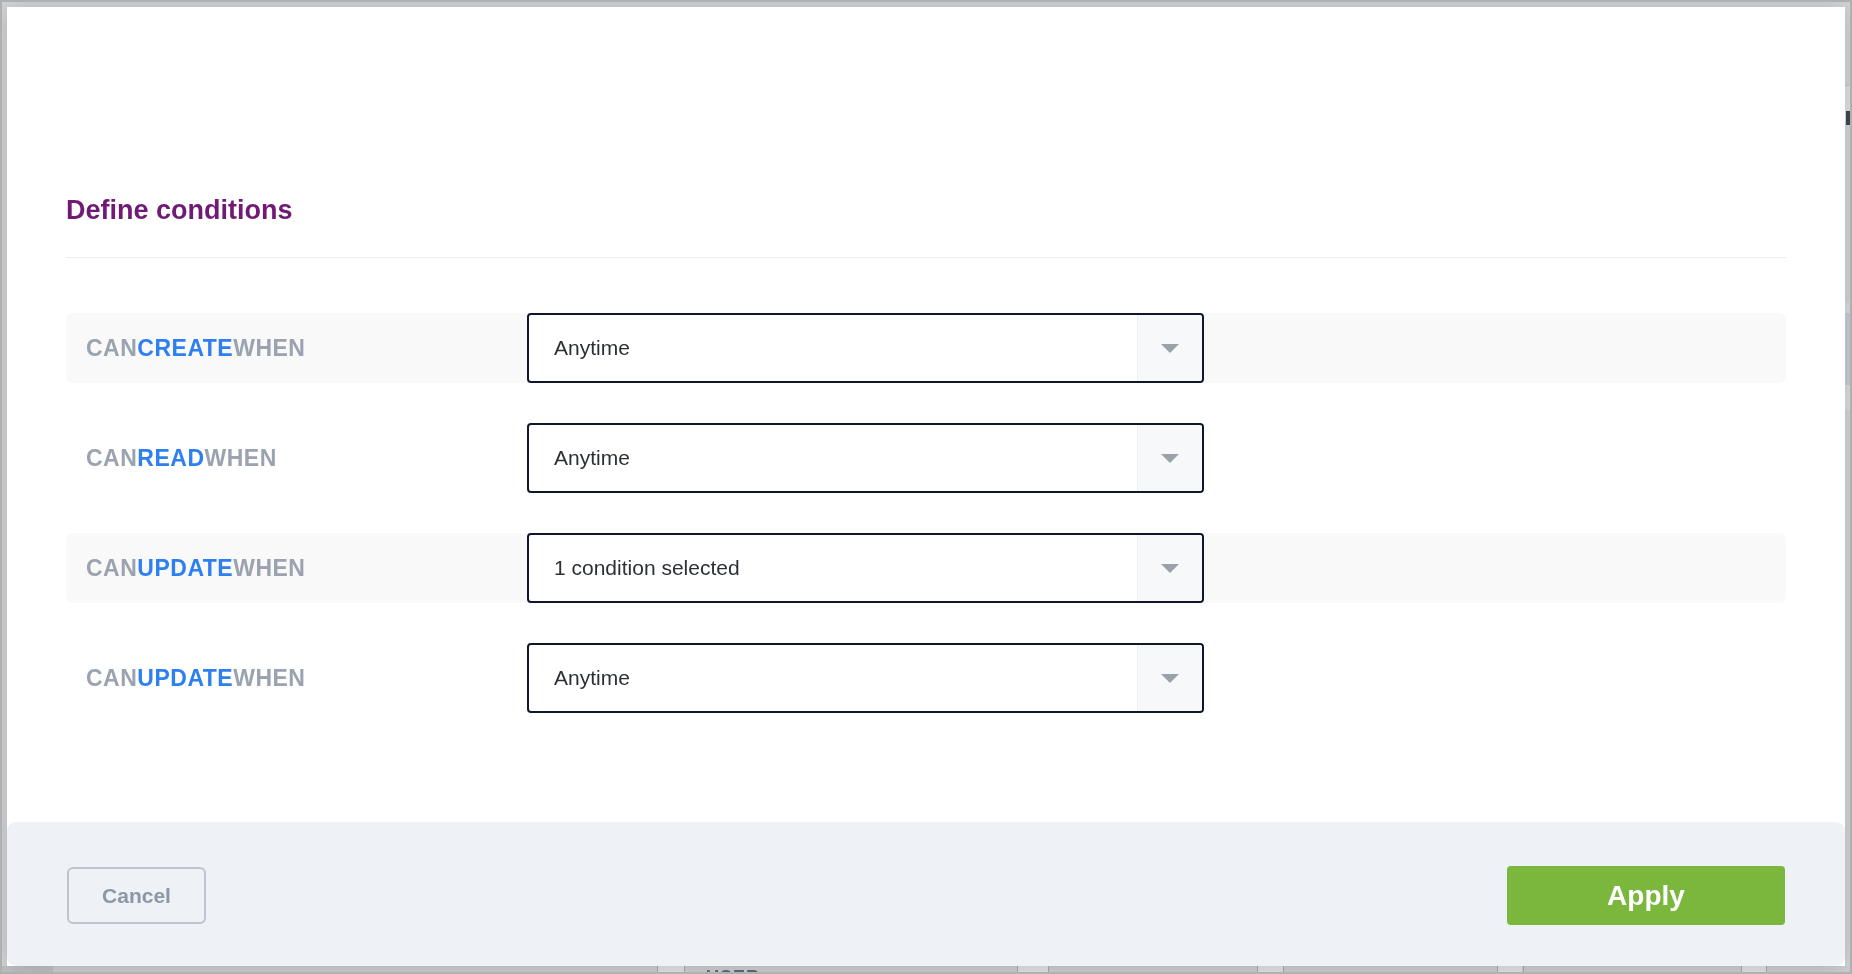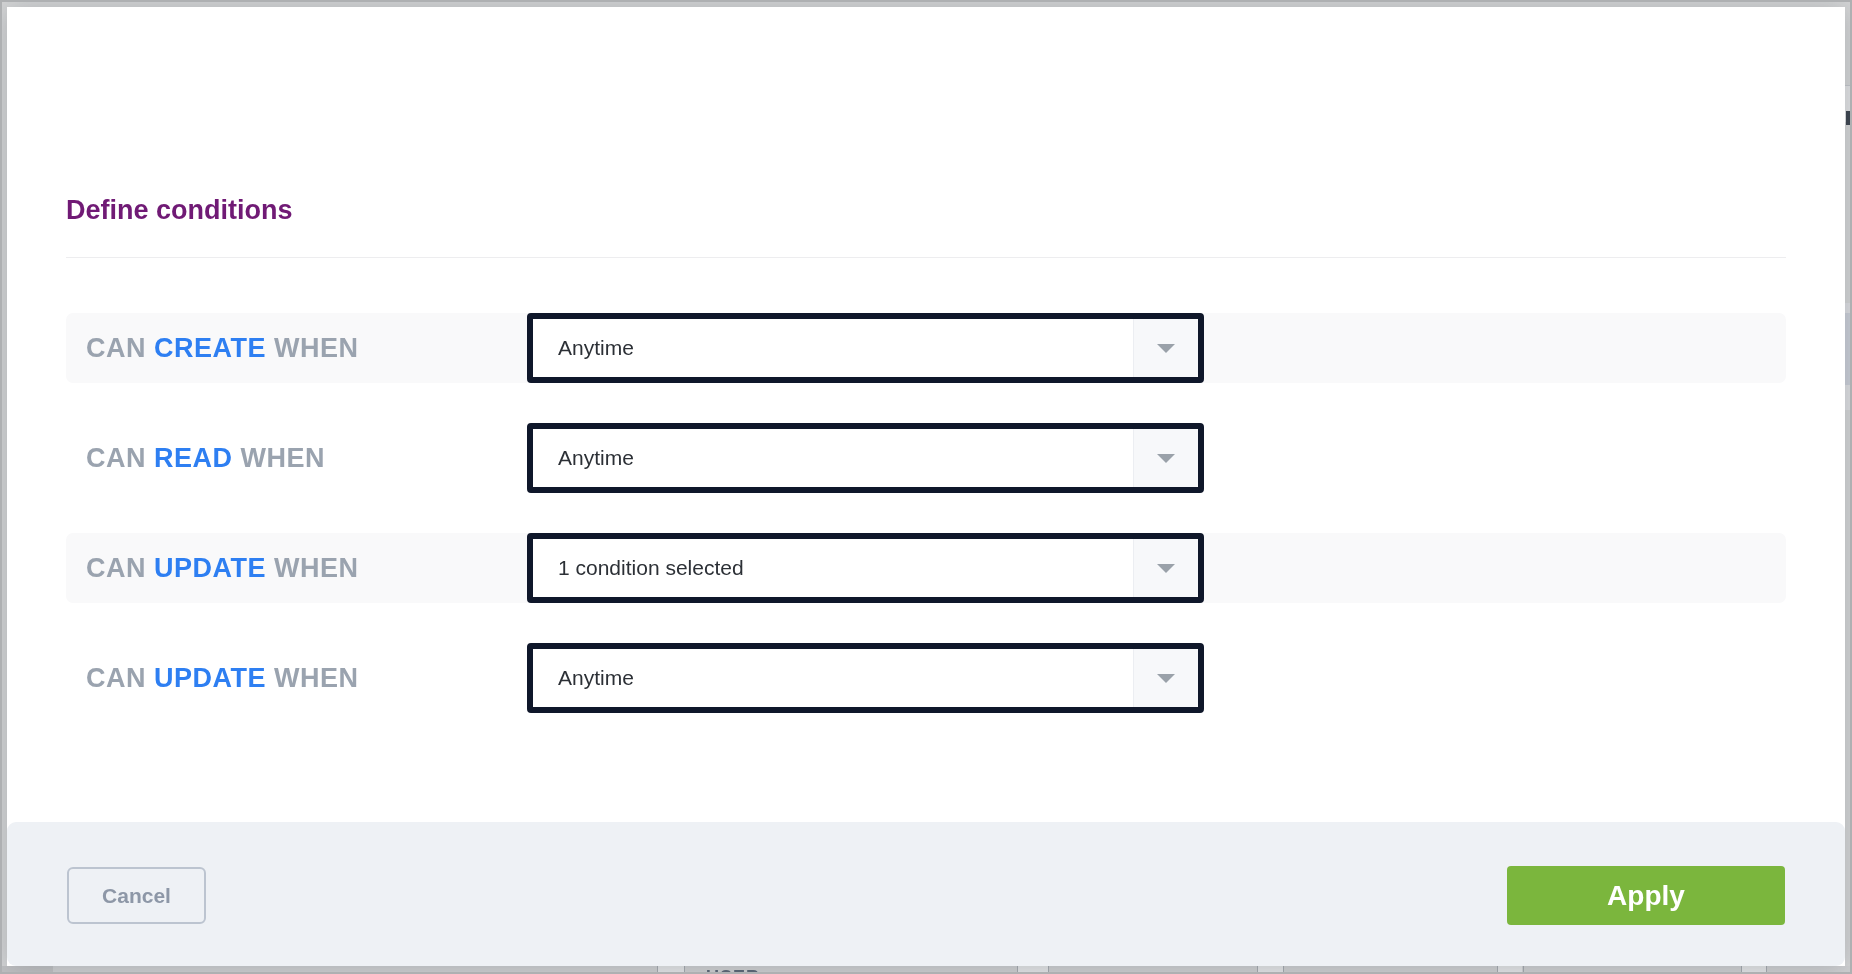--- a/index.html
+++ b/index.html
@@ -73,27 +73,27 @@
   }
   .divider{position:absolute;left:59px;top:134px;width:1720px;height:1px;background:#ededef;}
 
   .rows{position:absolute;left:59px;top:190px;width:1720px;}
   .row{
     position:relative;height:70px;margin-bottom:40px;
     display:flex;align-items:center;border-radius:7px;
   }
   .row.striped{background:#f9f9fa;}
   .row-label{
-    display:flex;gap:8px;padding-left:20px;
-    font-size:27px;font-weight:700;letter-spacing:.5px;color:#9aa3af;
+    display:flex;gap:0;padding-left:20px;
+    font-size:23px;font-weight:700;letter-spacing:.5px;color:#9aa3af;
   }
   .row-label .action{color:var(--accent,#2e7ff2);}
   .dropdown{
     position:absolute;left:461px;top:0;width:677px;height:70px;
-    background:#ffffff;border:6px solid #0f172a;border-radius:4px;
+    background:#ffffff;border:2px solid #0f172a;border-radius:4px;
     box-sizing:border-box;display:flex;align-items:center;cursor:pointer;
   }
   .dd-value{padding-left:25px;font-size:21px;color:#2c3036;}
   .dd-chevron{
     position:absolute;right:0;top:0;bottom:0;width:64px;
     background:#f7f8fa;border-left:1px solid #eceef2;
     border-radius:0 3px 3px 0;
     display:flex;align-items:center;justify-content:center;
   }
   .tri{

